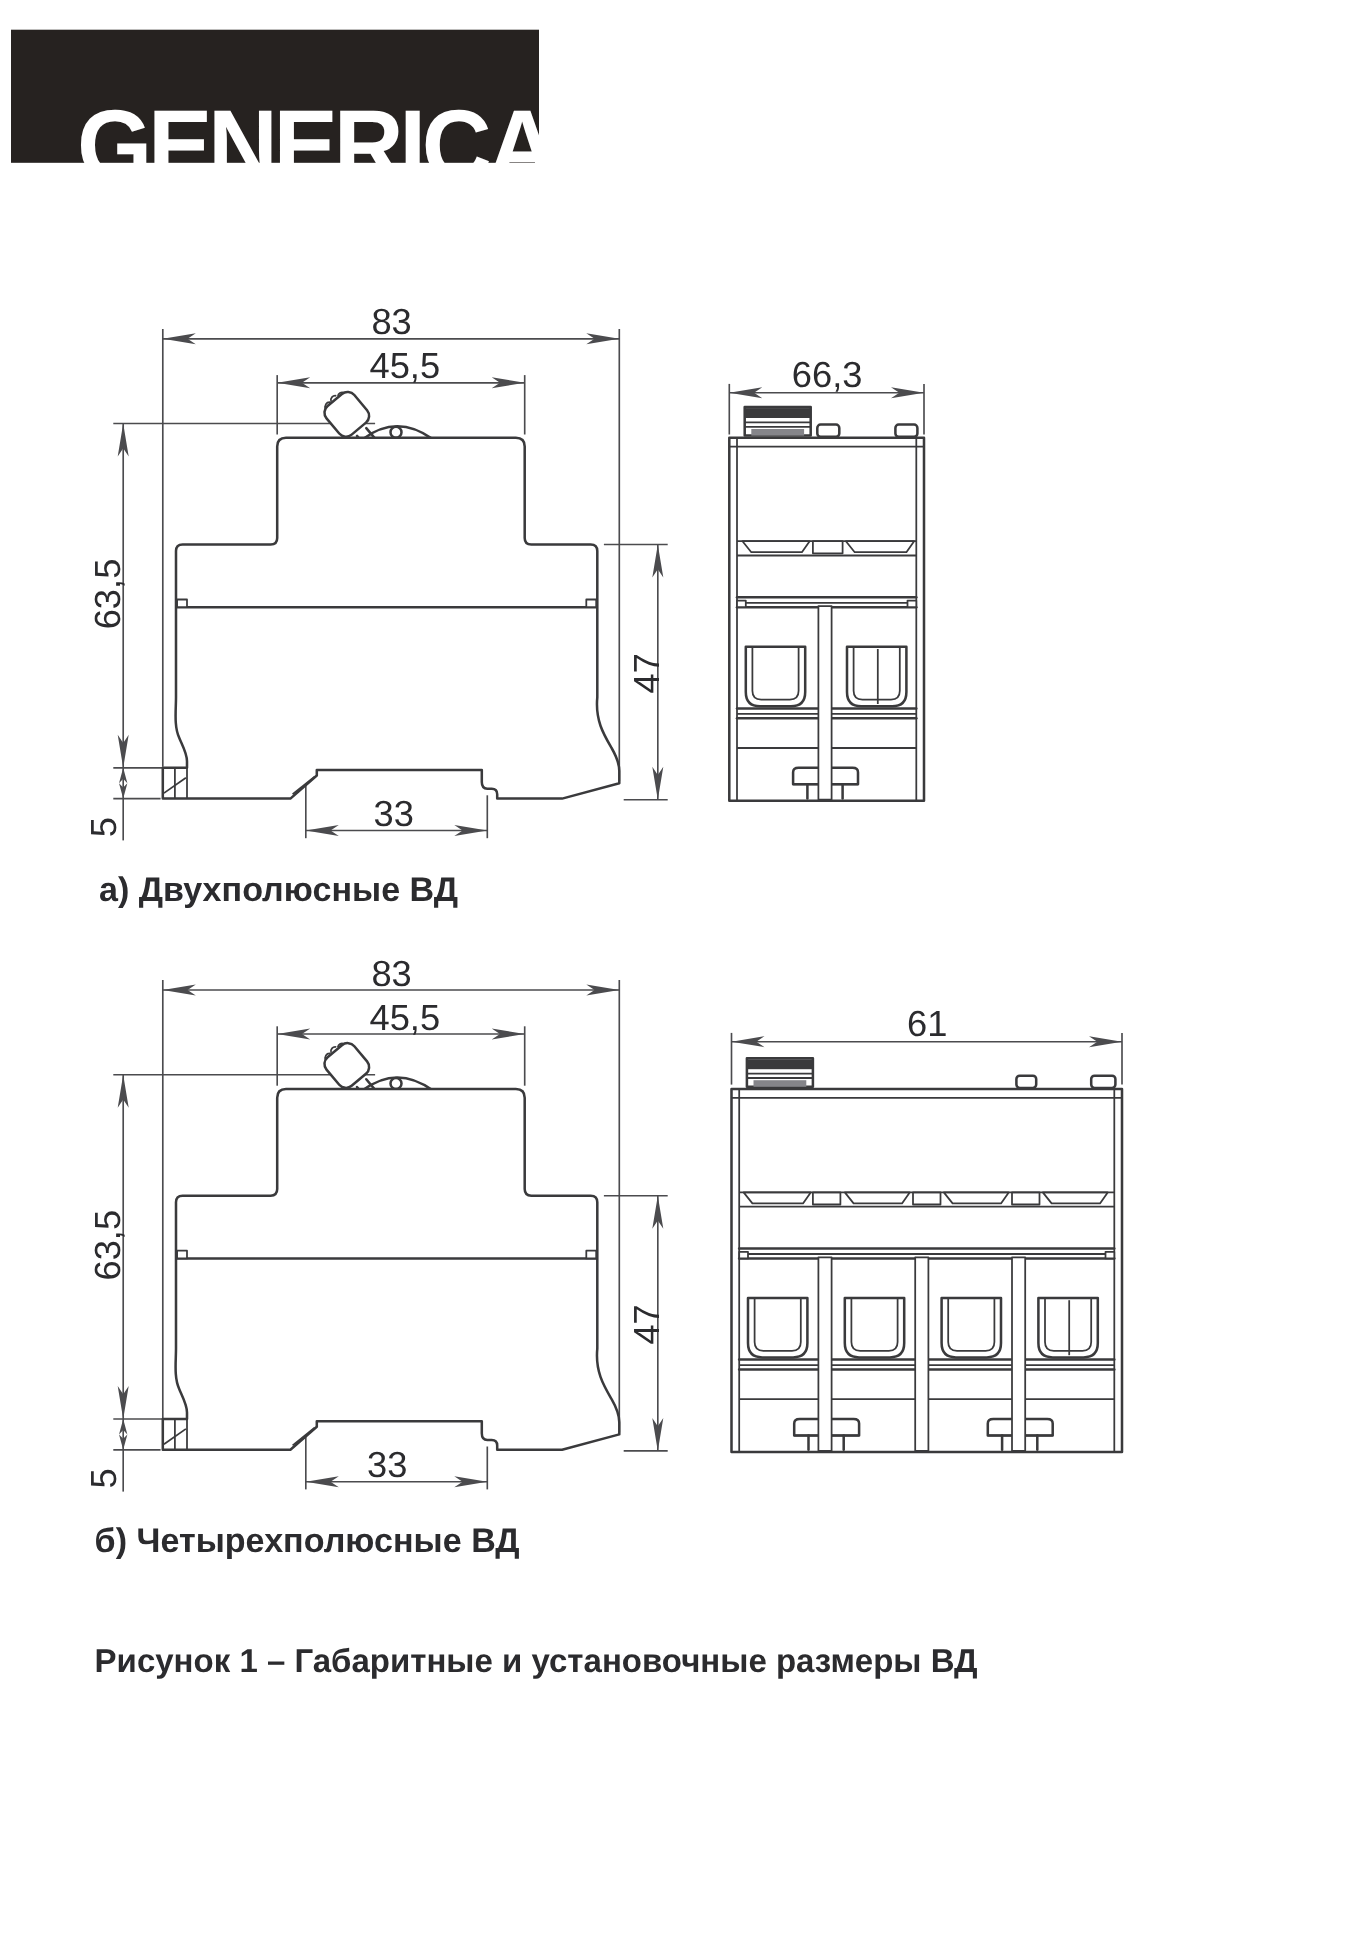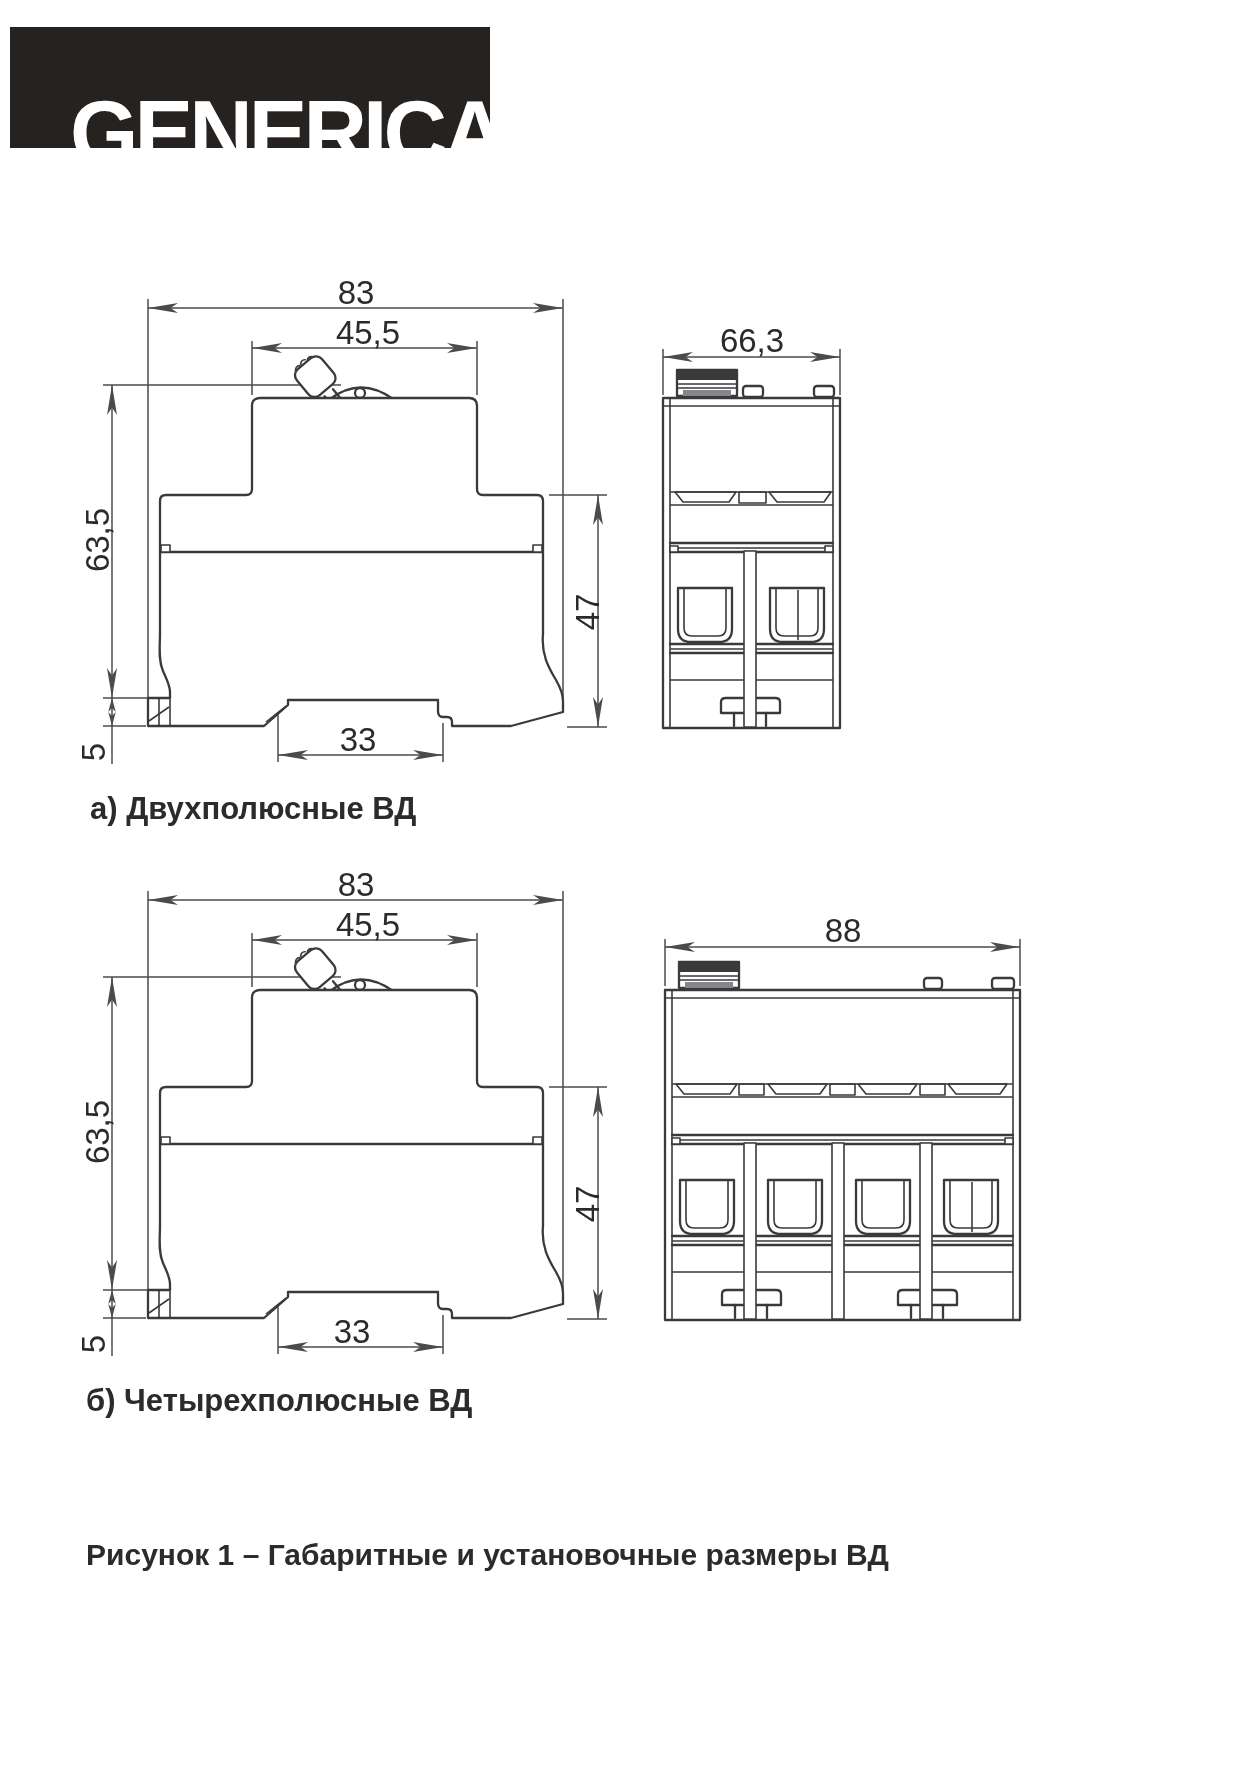--- a/index.html
+++ b/index.html
@@ -36,21 +36,21 @@
   .gry{fill:#85858a;stroke:none;}
   
   .dim{
     position:absolute;font-size:33px;color:var(--text);
     transform:translate(-50%,-50%);white-space:nowrap;
   }
   .dim.v{transform:translate(-50%,-50%) rotate(-90deg);}
   .cap{
     position:absolute;font-size:31px;color:var(--text);white-space:nowrap;font-weight:bold;
   }
-  .figcap{font-size:30px;margin-top:44px;}
+  .figcap{font-size:30px;}
 </style>
 </head>
 <body>
 
 <div class="logo">
   <span>GENERICA</span>
 </div>
 
 <svg class="art" width="1244" height="1778" viewBox="0 0 1244 1778">
   <defs>
@@ -238,20 +238,20 @@
 <span class="dim" style="left:368px;top:333px">45,5</span>
 <span class="dim" style="left:752px;top:341px">66,3</span>
 <span class="dim v" style="left:98px;top:540px">63,5</span>
 <span class="dim v" style="left:588px;top:612px">47</span>
 <span class="dim v" style="left:94px;top:752px">5</span>
 <span class="dim" style="left:358px;top:740px">33</span>
 <div class="cap" style="left:90px;top:791px">а) Двухполюсные ВД</div>
 
 <span class="dim" style="left:356px;top:885px">83</span>
 <span class="dim" style="left:368px;top:925px">45,5</span>
-<span class="dim" style="left:843px;top:931px">88</span>
+<span class="dim" style="left:843px;top:931px">61</span>
 <span class="dim v" style="left:98px;top:1132px">63,5</span>
 <span class="dim v" style="left:588px;top:1204px">47</span>
 <span class="dim v" style="left:94px;top:1344px">5</span>
 <span class="dim" style="left:352px;top:1332px">33</span>
 <div class="cap" style="left:86px;top:1383px">б) Четырехполюсные ВД</div>
 
 <div class="cap figcap" style="left:86px;top:1494px">Рисунок 1 – Габаритные и установочные размеры ВД</div>
 
 </body></html>

